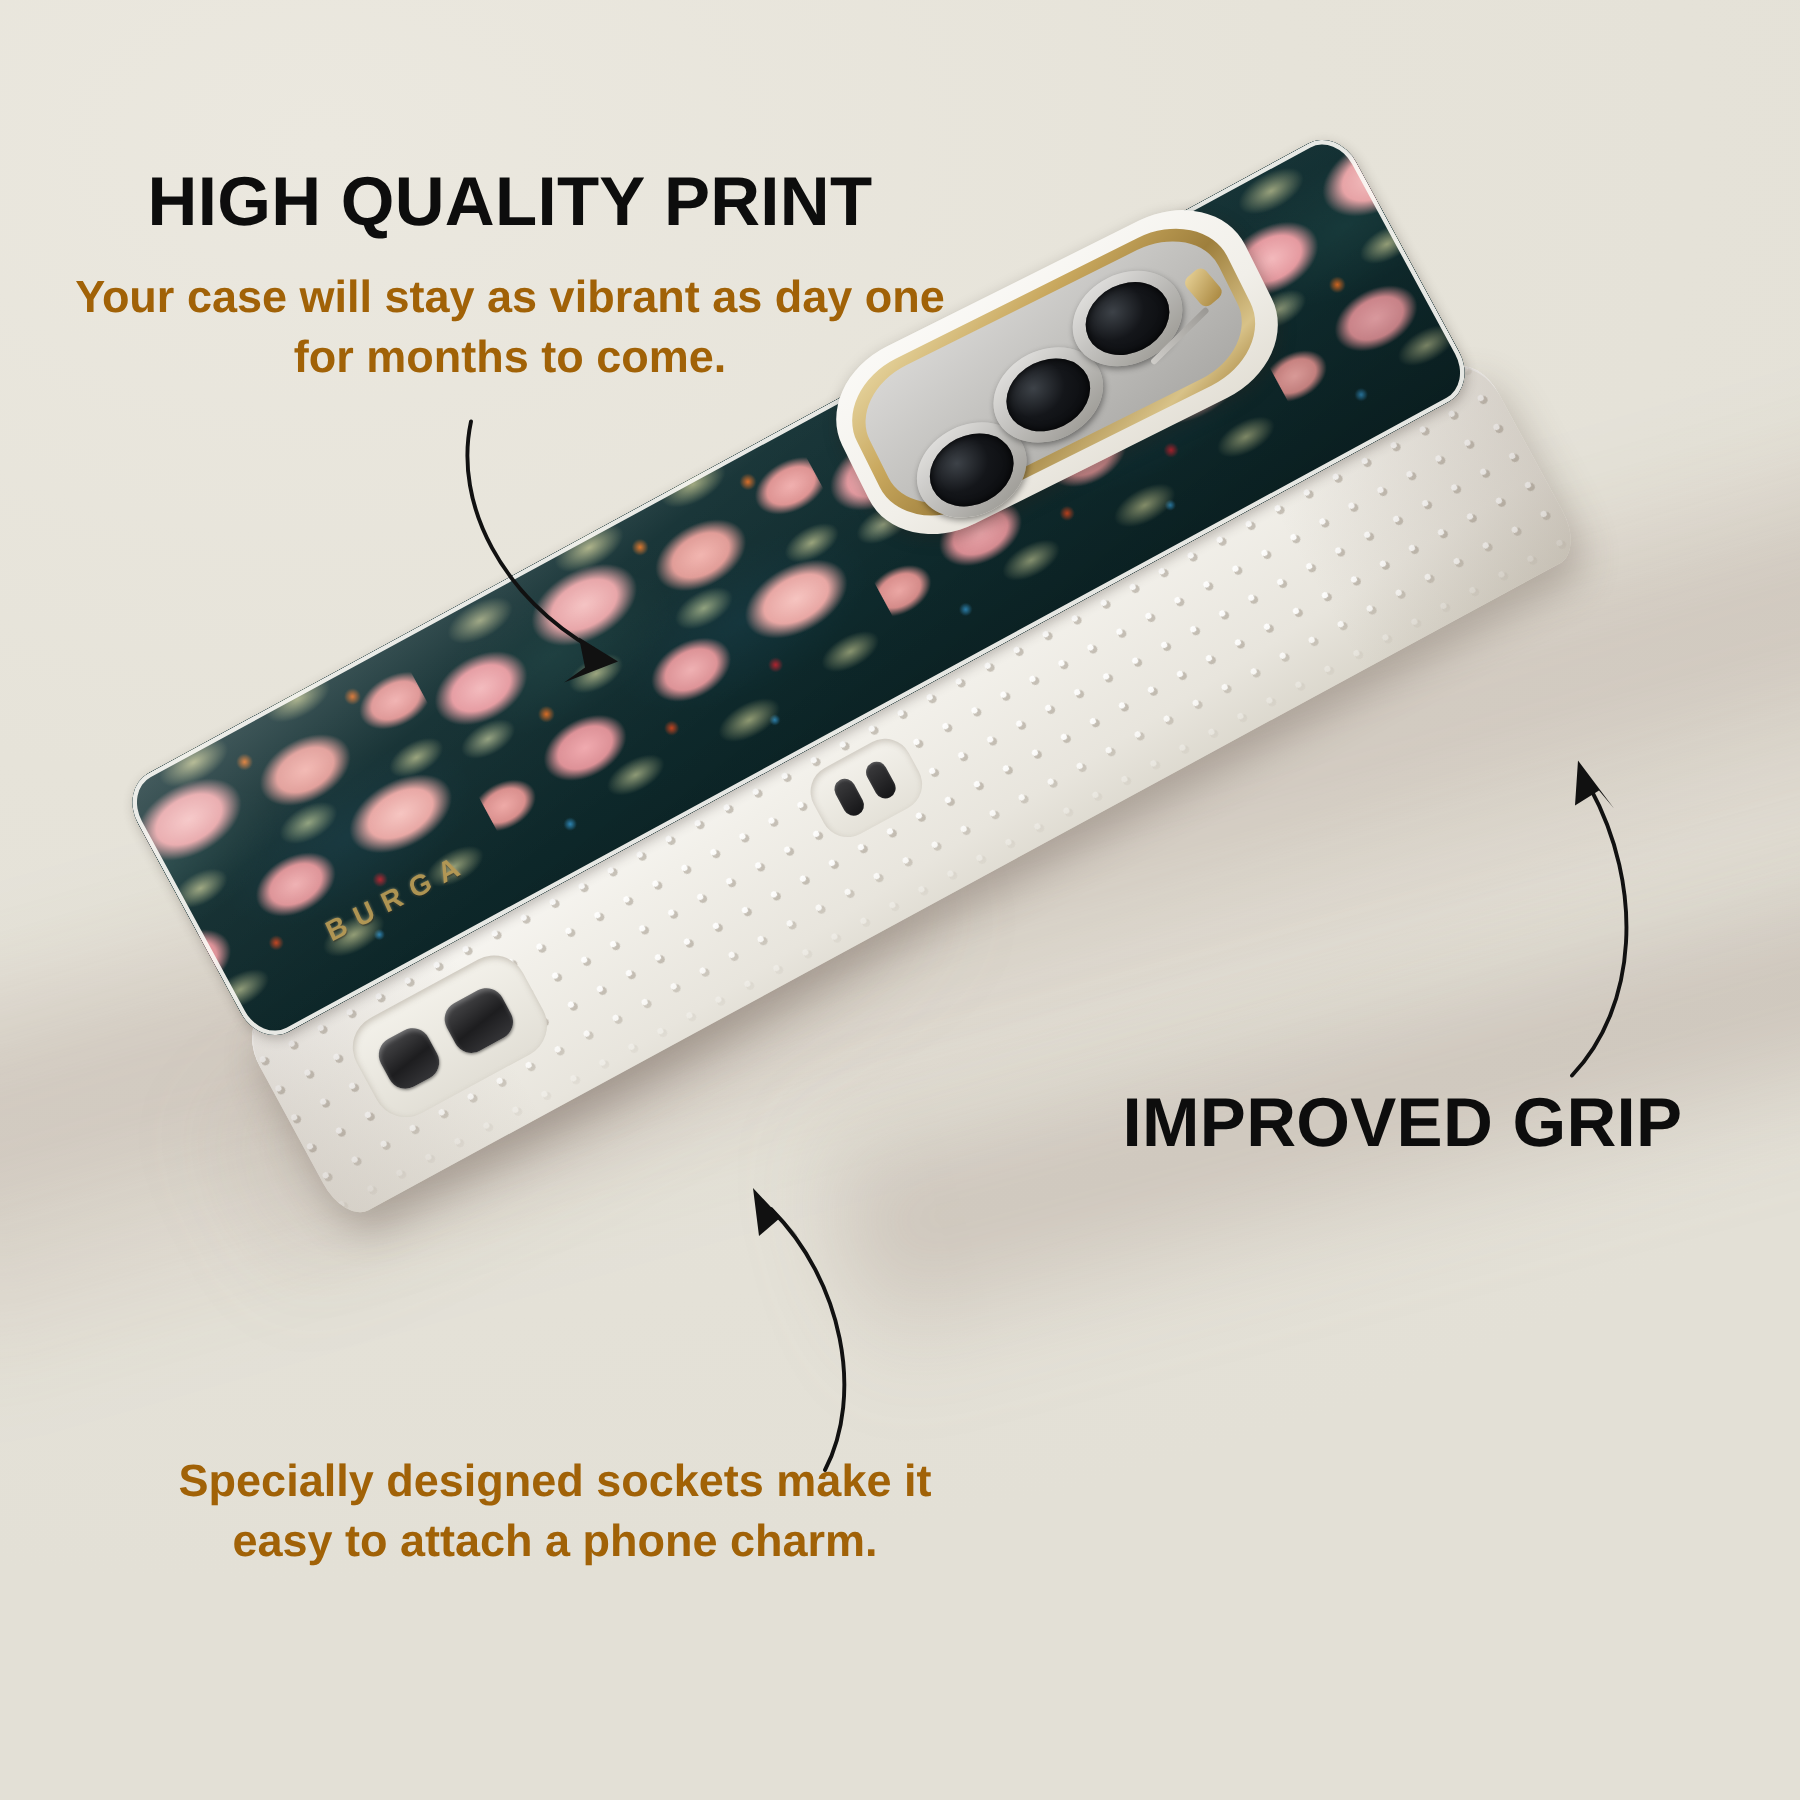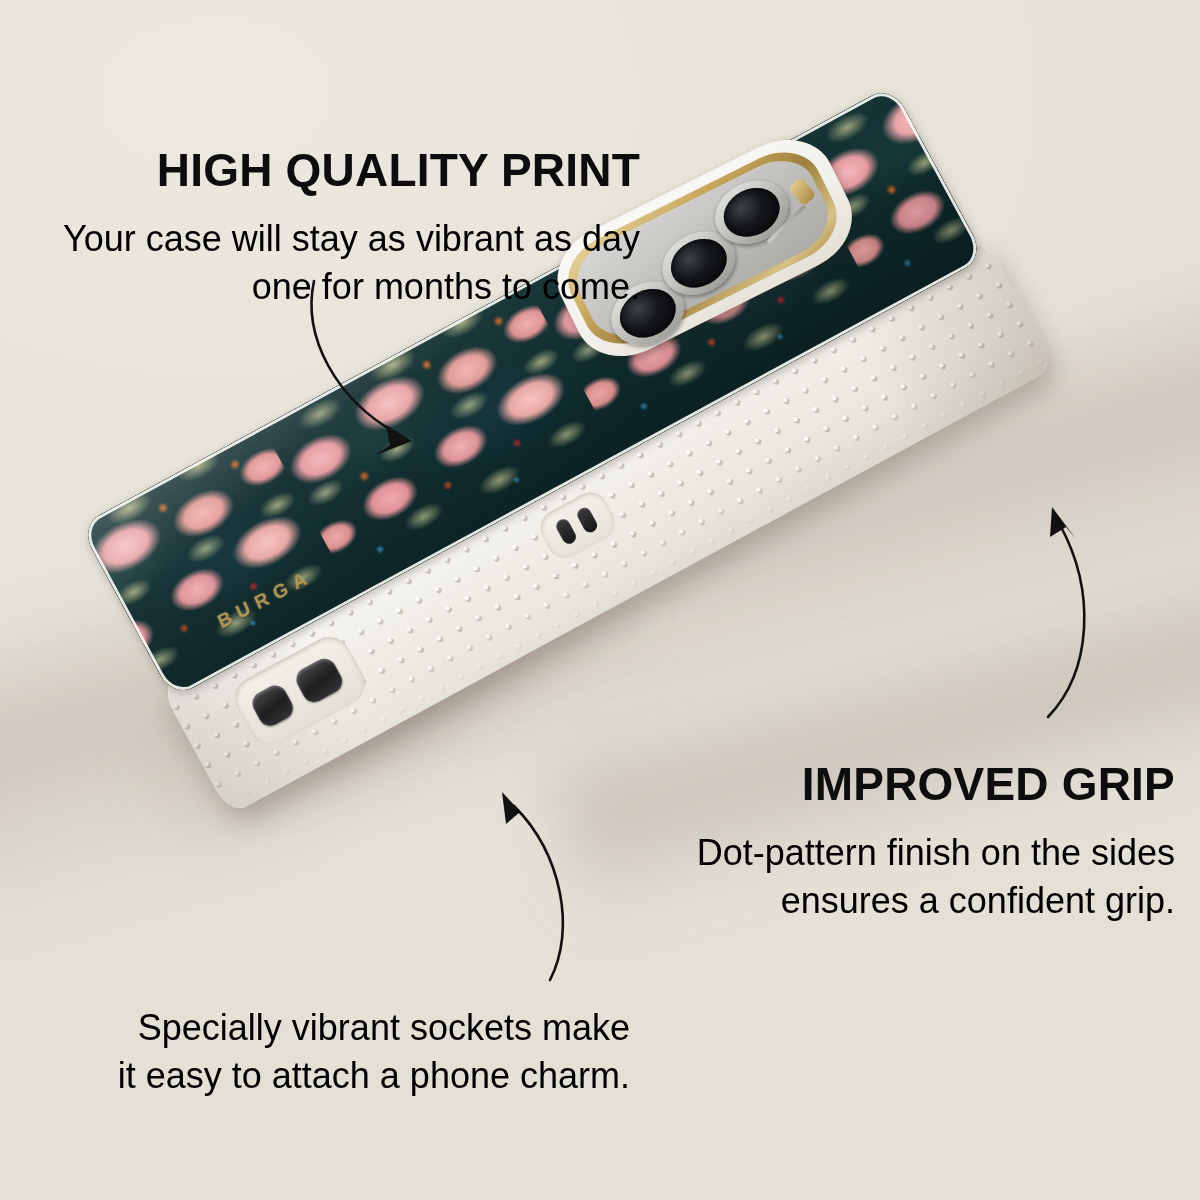--- a/index.html
+++ b/index.html
@@ -48,35 +48,35 @@
   }
   .bg-shadow-under{
     position:absolute;
     left:120px; top:742px; width:520px; height:150px;
     transform:rotate(-28deg); transform-origin:0 0;
     background:radial-gradient(60% 100% at 50% 50%, rgba(120,100,92,.30), rgba(120,100,92,0));
     filter:blur(26px);
   }
 
   
-  .feature { position:absolute; text-align:right;margin-top:36px; }
+  .feature { position:absolute; text-align:center; }
   .feature h2{
     font-size:46px;
     font-weight:700;
     letter-spacing:.2px;
     line-height:1.06;
     white-space:nowrap;
     color:#0d0d0d;
   }
   .feature p{
     margin-top:20px;
-    font-size:36px;
-    font-weight:400;
+    font-size:30px;
+    font-weight:700;
     line-height:1.33;
-    color:#000000;
+    color:#a16207;
   }
 
   #f-print { left:40px;  top:110px;  width:600px; }
   #f-grip  { left:695px; top:724px;  width:480px; }
   #f-strap { left:110px; top:948px;  width:520px; }
 
   
   .arrow{ position:absolute; overflow:visible; }
   .arrow path{ fill:none; stroke:#111; stroke-width:2.6; stroke-linecap:round; }
   .arrow polygon{ fill:#111; }
@@ -333,25 +333,24 @@
     </div>
   </div>
 
   <div class="feature" id="f-print">
     <h2>HIGH QUALITY PRINT</h2>
     <p>Your case will stay as vibrant as day one for months to come.</p>
   </div>
 
   <div class="feature" id="f-grip">
     <h2>IMPROVED GRIP</h2>
-    <p>Dot-pattern finish on the sides ensures a confident grip.</p>
   </div>
 
   <div class="feature" id="f-strap">
-    <p>Specially vibrant sockets make it easy to attach a phone charm.</p>
+    <p>Specially designed sockets make it easy to attach a phone charm.</p>
   </div>
 
   <svg class="arrow" id="arrow-print" viewBox="0 0 160 190">
     <path d="M24 6 C 12 62, 46 124, 106 158"></path>
     <polygon points="122,166 96,150 100,170 86,180"></polygon>
   </svg>
 
   <svg class="arrow" id="arrow-grip" viewBox="0 0 150 240">
     <path d="M48 232 C 92 186, 96 106, 60 40"></path>
     <polygon points="52,22 50,52 66,42 76,54"></polygon>

